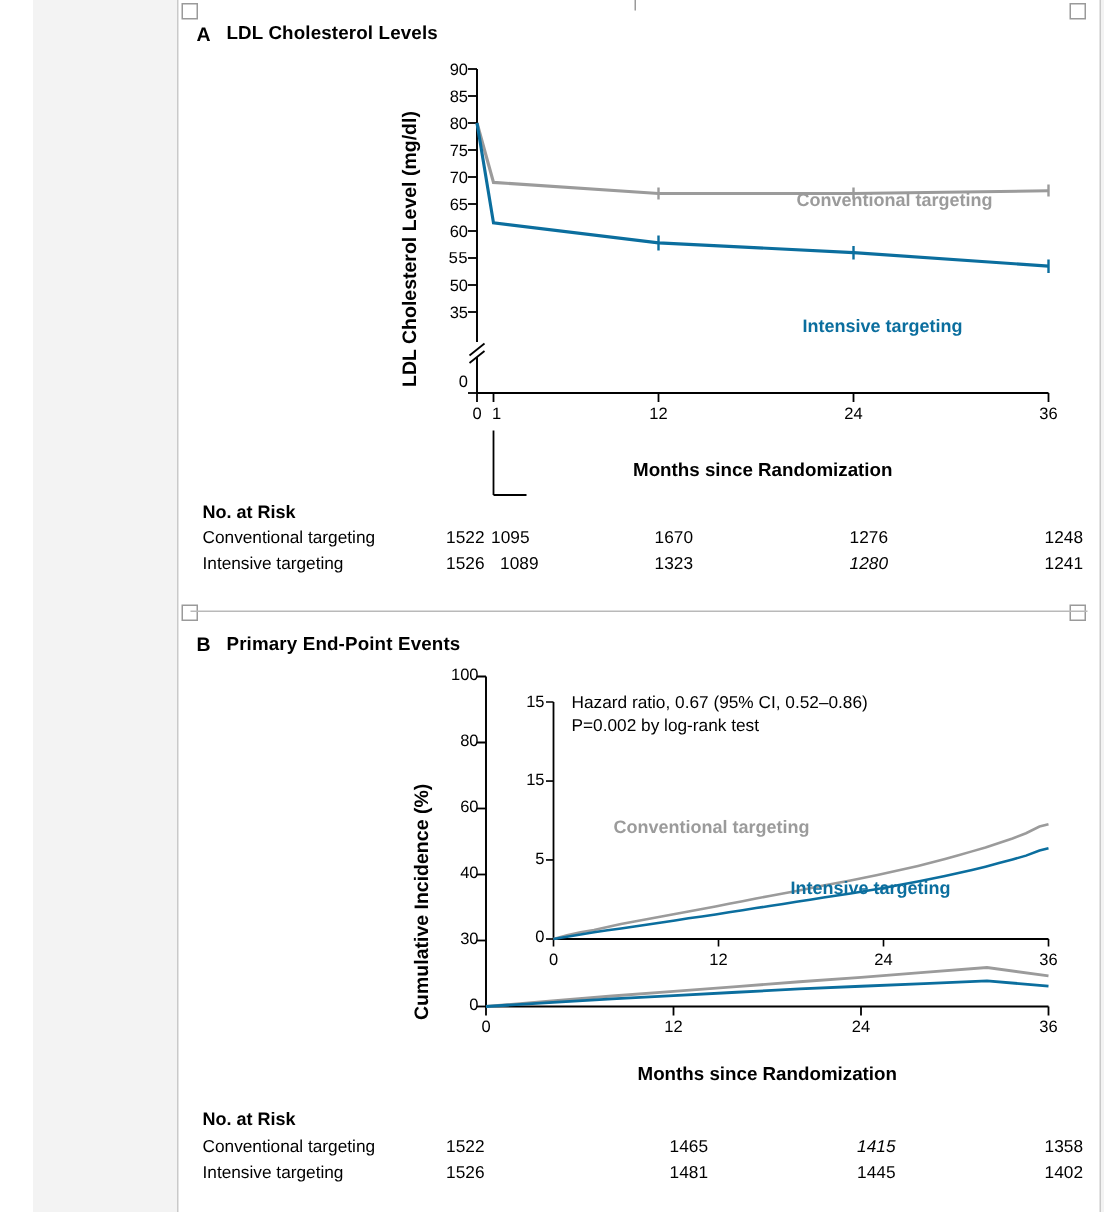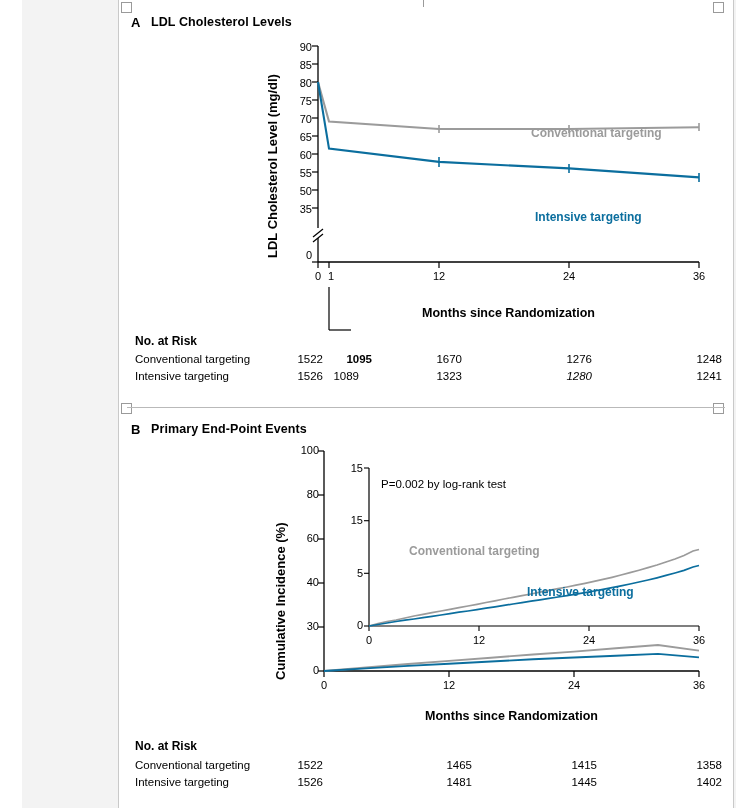--- a/index.html
+++ b/index.html
@@ -60,21 +60,21 @@
 
       <div class="ytitle" style="left:146px;top:258px;">LDL Cholesterol Level (mg/dl)</div>
 
       <div class="ylab" style="left:165px;top:41px;">90</div>
       <div class="ylab" style="left:165px;top:59px;">85</div>
       <div class="ylab" style="left:165px;top:77px;">80</div>
       <div class="ylab" style="left:165px;top:95px;">75</div>
       <div class="ylab" style="left:165px;top:113px;">70</div>
       <div class="ylab" style="left:165px;top:131px;text-align:right;">65</div>
       <div class="ylab" style="left:165px;top:149px;">60</div>
-      <div class="ylab" style="left:165px;top:167px;">55</div>
+      <div class="ylab" style="left:165px;top:167px;font-family:Liberation Mono, monospace;">55</div>
       <div class="ylab" style="left:165px;top:185px;">50</div>
       <div class="ylab" style="left:165px;top:203px;">35</div>
       <div class="ylab" style="left:165px;top:249px;">0</div>
 
       <svg width="614" height="407" style="position:absolute;left:0;top:0;">
 
         <line x1="199" y1="46" x2="199" y2="228" stroke="#000" stroke-width="1.3"></line>
         <line x1="199" y1="238" x2="199" y2="262" stroke="#000" stroke-width="1.3"></line>
 
         <line x1="194" y1="237" x2="204" y2="229" stroke="#000" stroke-width="1.2"></line>
@@ -123,21 +123,21 @@
 
       <div class="xtitle" style="left:199px;top:306px;width:381px;">Months since Randomization</div>
 
       <div class="series-label conv" style="left:412px;top:126px;">Conventional targeting</div>
       <div class="series-label int" style="left:416px;top:210px;">Intensive targeting</div>
 
       <div class="risk-title" style="left:16px;top:334px;">No. at Risk</div>
 
       <div class="risk-name" style="left:16px;top:353px;">Conventional targeting</div>
       <div class="risk-val" style="left:158px;top:353px;">1522</div>
-      <div class="risk-val" style="left:207px;top:353px;font-weight:bold;">1095</div>
+      <div class="risk-val" style="left:188px;top:353px;">1095</div>
       <div class="risk-val" style="left:297px;top:353px;">1670</div>
       <div class="risk-val" style="left:427px;top:353px;">1276</div>
       <div class="risk-val" style="left:557px;top:353px;">1248</div>
 
       <div class="risk-name" style="left:16px;top:370px;">Intensive targeting</div>
       <div class="risk-val" style="left:158px;top:370px;">1526</div>
       <div class="risk-val" style="left:194px;top:370px;">1089</div>
       <div class="risk-val" style="left:297px;top:370px;">1323</div>
       <div class="risk-val" style="left:427px;top:370px;font-style:italic;">1280</div>
       <div class="risk-val" style="left:557px;top:370px;">1241</div>
@@ -207,38 +207,39 @@
       <div class="ylab" style="left:216px;top:54px;">15</div>
       <div class="ylab" style="left:216px;top:106px;">15</div>
       <div class="ylab" style="left:216px;top:159px;">5</div>
       <div class="ylab" style="left:216px;top:211px;">0</div>
 
       <div class="xlab" style="left:230px;top:226px;">0</div>
       <div class="xlab" style="left:340px;top:226px;">12</div>
       <div class="xlab" style="left:450px;top:226px;">24</div>
       <div class="xlab" style="left:560px;top:226px;">36</div>
 
+      <div class="inset-note" style="left:262px;top:54px;">Hazard ratio, 0.67 (95% CI, 0.52–0.86)</div>
       <div class="inset-note" style="left:262px;top:69px;">P=0.002 by log-rank test</div>
 
       <div class="series-label conv" style="left:290px;top:136px;">Conventional targeting</div>
       <div class="series-label int" style="left:408px;top:177px;">Intensive targeting</div>
 
       <div class="xlab" style="left:185px;top:271px;">0</div>
       <div class="xlab" style="left:310px;top:271px;">12</div>
       <div class="xlab" style="left:435px;top:271px;">24</div>
       <div class="xlab" style="left:560px;top:271px;">36</div>
 
       <div class="xtitle" style="left:205px;top:301px;width:375px;">Months since Randomization</div>
 
       <div class="risk-title" style="left:16px;top:331px;">No. at Risk</div>
 
       <div class="risk-name" style="left:16px;top:351px;">Conventional targeting</div>
       <div class="risk-val" style="left:158px;top:351px;">1522</div>
       <div class="risk-val" style="left:307px;top:351px;">1465</div>
-      <div class="risk-val" style="left:432px;top:351px;">1415</div>
+      <div class="risk-val" style="left:432px;top:351px;font-style:italic;">1415</div>
       <div class="risk-val" style="left:557px;top:351px;">1358</div>
 
       <div class="risk-name" style="left:16px;top:368px;">Intensive targeting</div>
       <div class="risk-val" style="left:158px;top:368px;">1526</div>
       <div class="risk-val" style="left:307px;top:368px;">1481</div>
       <div class="risk-val" style="left:432px;top:368px;">1445</div>
       <div class="risk-val" style="left:557px;top:368px;">1402</div>
     </div>
 
   </div>

